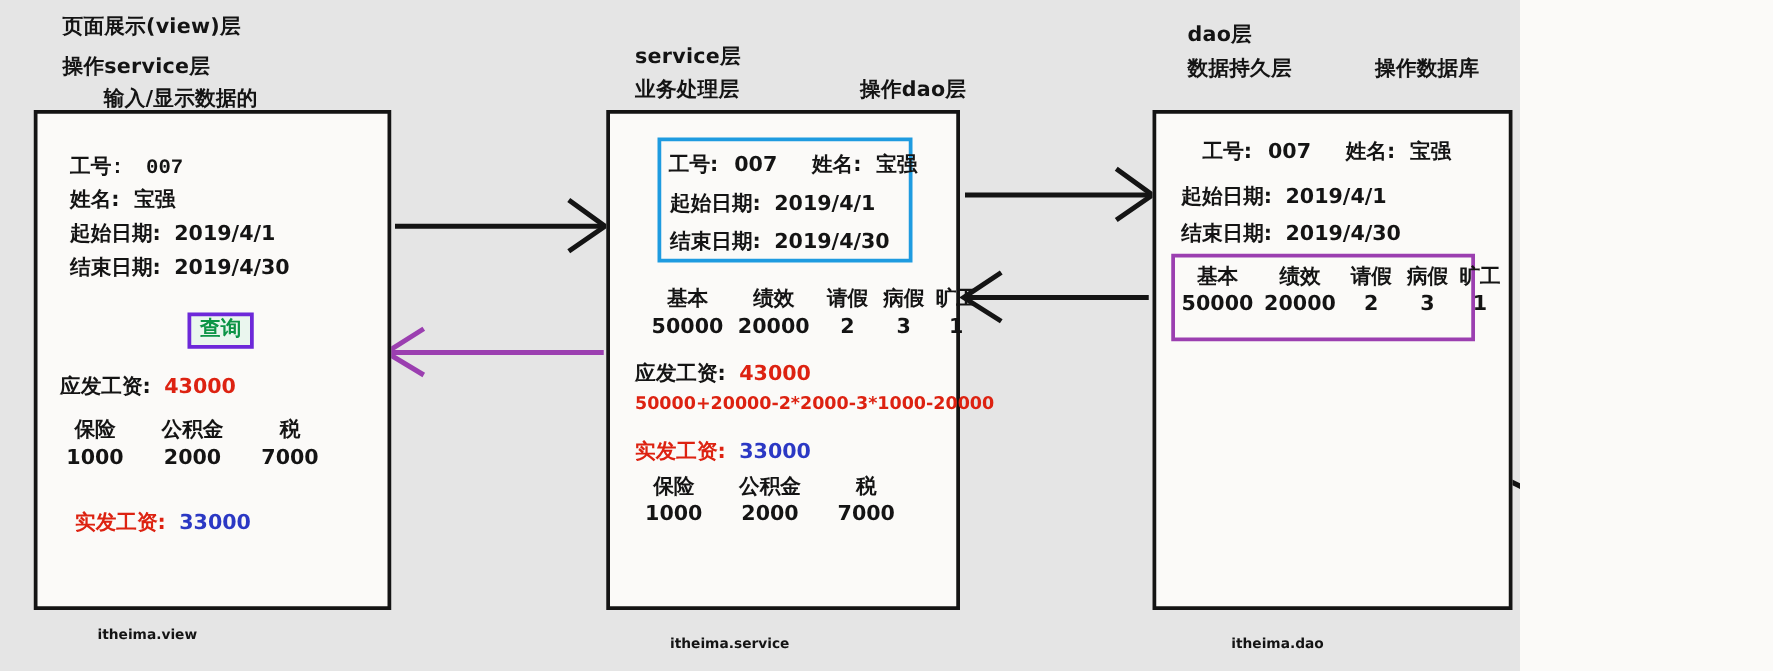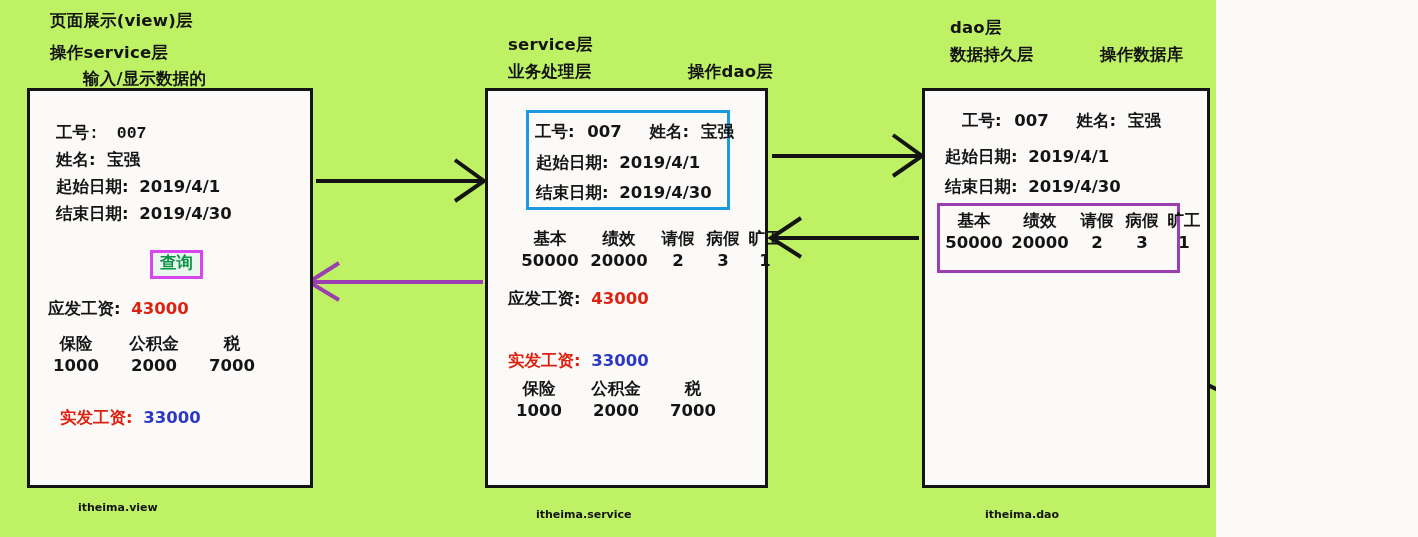--- a/index.html
+++ b/index.html
@@ -4,21 +4,21 @@
 <style>
   html, body {
     margin: 0;
     padding: 0;
     background: #fbfaf8;
   }
   #canvas {
     position: relative;
     width: 1216px;
     height: 537px;
-    background: #bef264;
+    background: #e5e5e5;
     font-family: "DejaVu Sans", "Liberation Sans", sans-serif;
     overflow: hidden;
   }
   .abs { position: absolute; }
   .lbl {
     font-weight: bold;
     color: #141414;
     white-space: nowrap;
     letter-spacing: 0.2px;
   }
@@ -34,21 +34,21 @@
     color: #141414;
     white-space: nowrap;
   }
   .row { font-size: 16.5px; font-weight: bold; white-space: nowrap; }
   .black { color: #141414; }
   .red { color: #DD2211; }
   .blue { color: #2B38C4; }
 
   
   .query-btn {
-    border: 3px solid #d946ef;
+    border: 3px solid #6d28d9;
     background: #EAF6EE;
     color: #0C9446;
     font-size: 16.5px;
     font-weight: bold;
     padding: 1px 7px 3px 7px;
     box-sizing: border-box;
     line-height: 1.15;
   }
 
   .inner-blue { border: 3px solid #1E9BE0; box-sizing: border-box; background: #fbfaf8; }
@@ -194,20 +194,21 @@
       <td>3</td>
       <td>1</td>
     </tr>
   </tbody>
     </table>
 
   <div class="abs row" style="left:508px;top:288px;">
     <span class="black">应发工资:</span>
     <span class="red" style="margin-left:5px;">43000</span>
   </div>
+  <div class="abs formula red" style="left:508px;top:315px;">50000+20000-2*2000-3*1000-20000</div>
 
   <div class="abs row" style="left:508px;top:350px;">
     <span class="red">实发工资:</span>
     <span class="blue" style="margin-left:5px;">33000</span>
   </div>
 
   <table class="abs tbl" style="left:505px;top:378px;">
     <tbody>
         <tr>
       <td class="red" style="width:62px;">保险</td>

